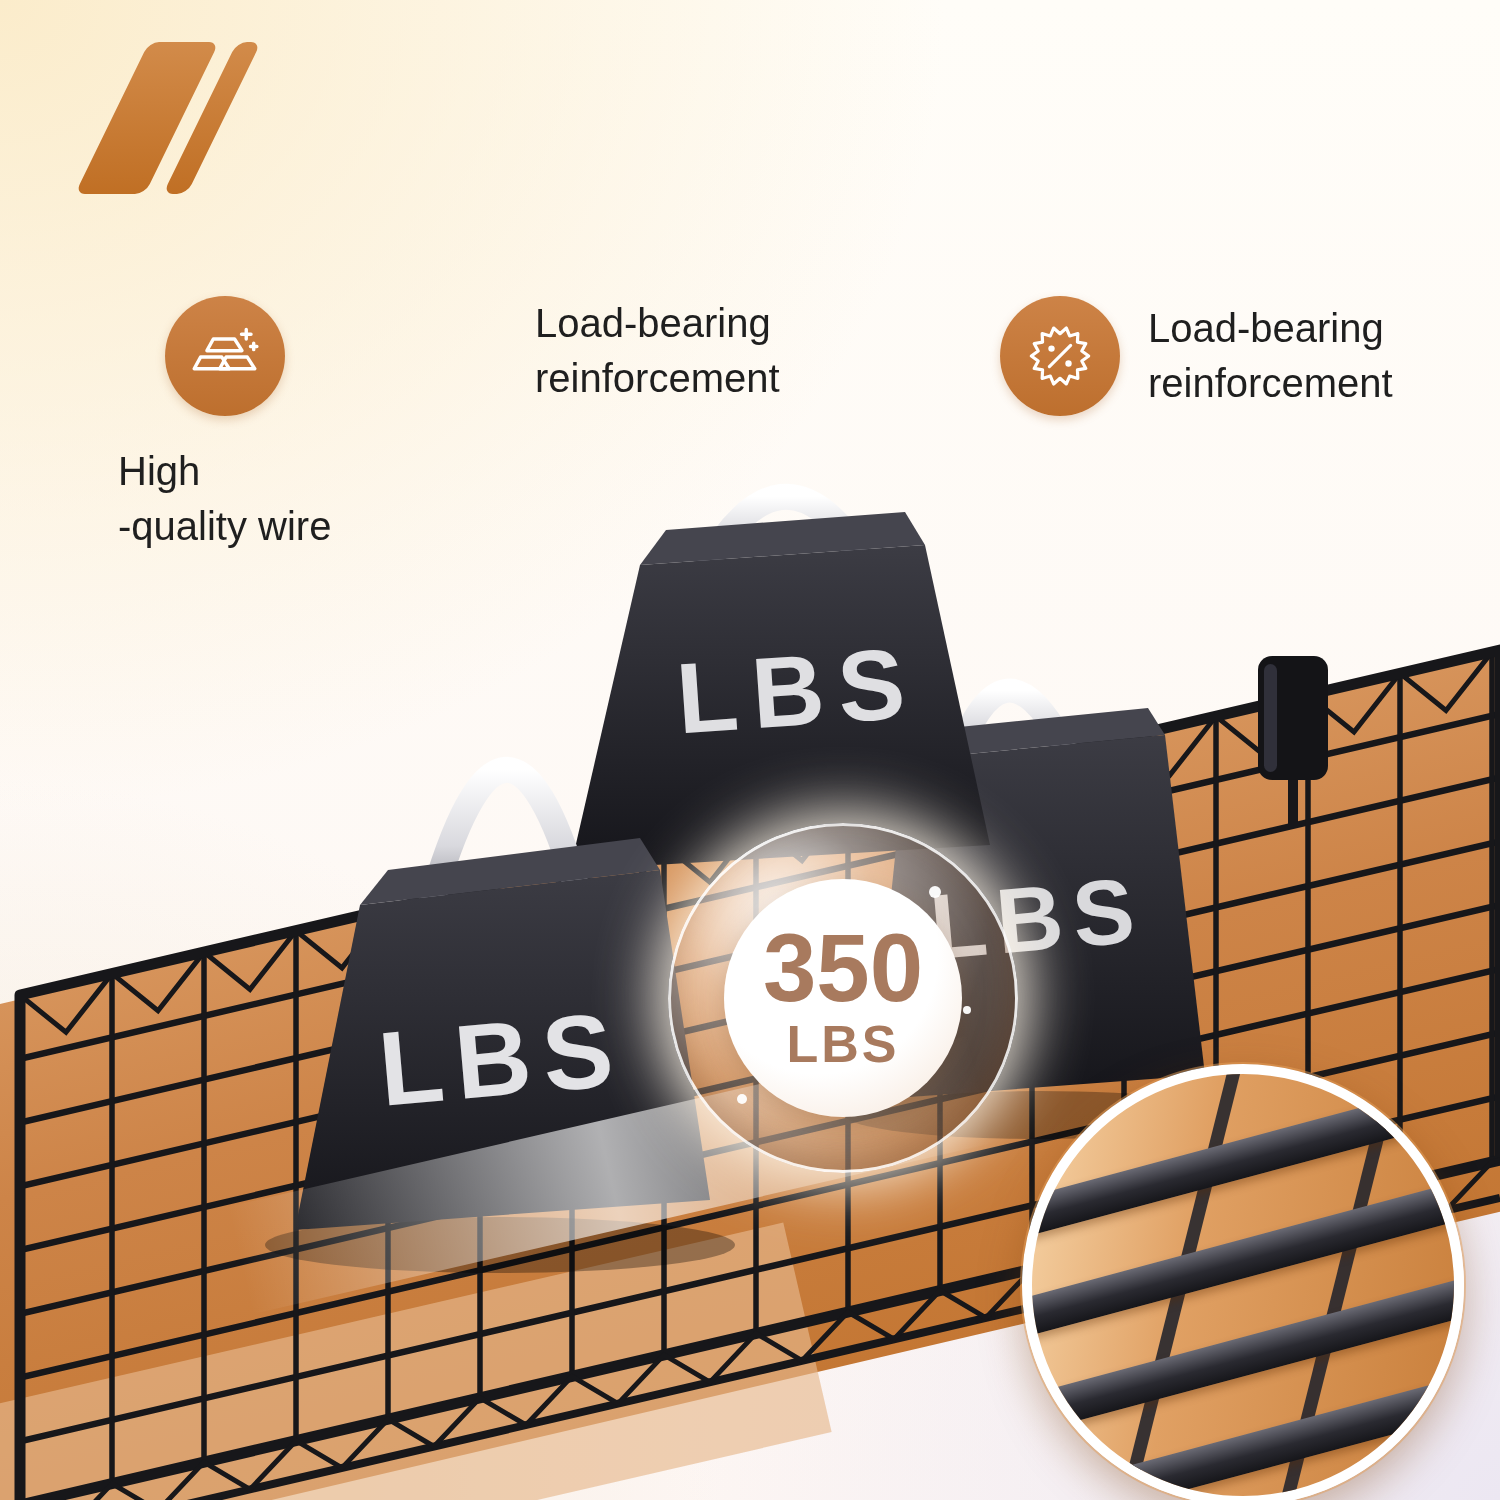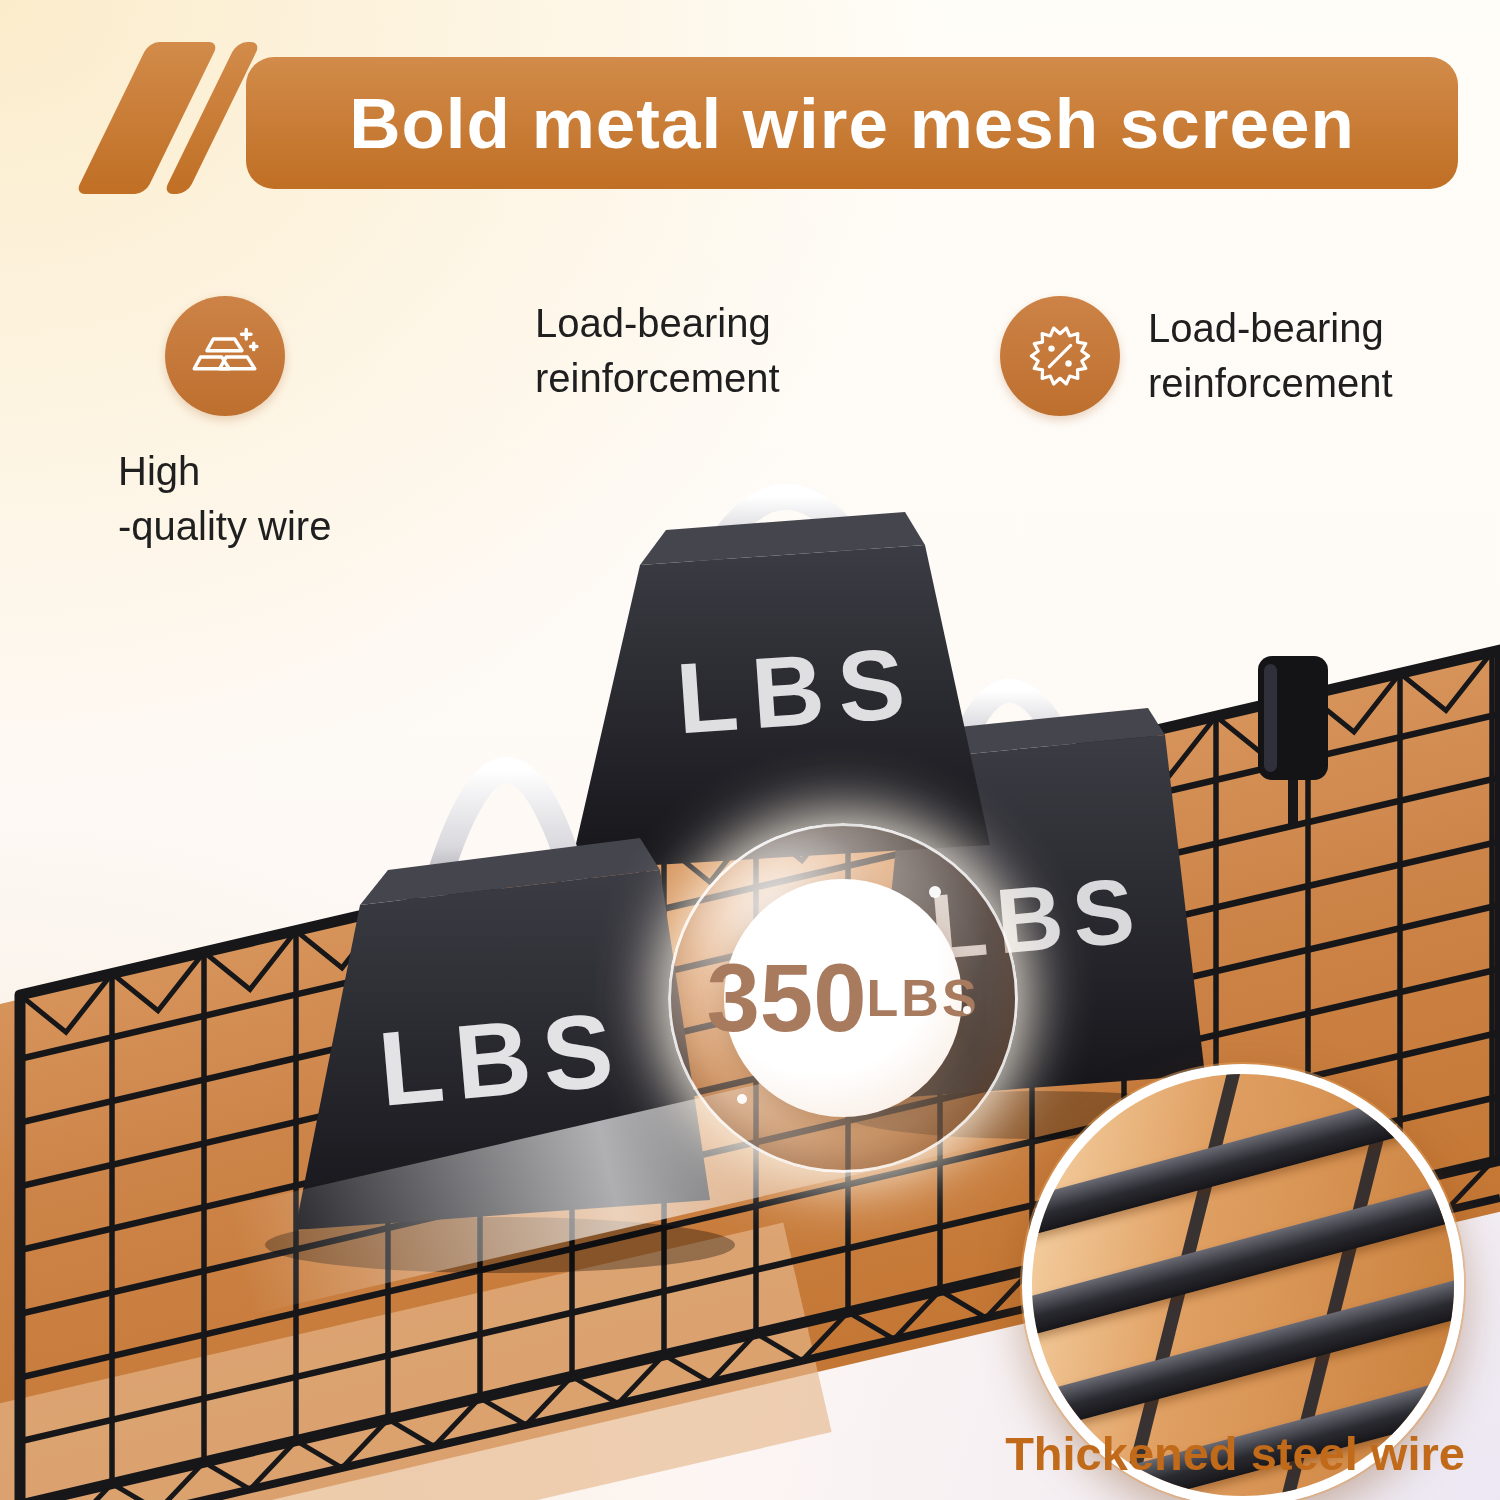--- a/index.html
+++ b/index.html
@@ -55,21 +55,21 @@
     position:absolute;left:668px;top:823px;width:344px;height:344px;border-radius:50%;z-index:4;
     background:radial-gradient(circle at 32% 26%, rgba(255,255,255,.95) 0%, rgba(255,240,228,.55) 28%,
       rgba(214,178,148,.32) 60%, rgba(146,100,66,.48) 100%);
     border:3px solid rgba(255,255,255,.85);
     box-shadow:0 0 60px 12px rgba(255,246,232,.9), inset 0 -14px 30px rgba(110,70,40,.28);
     display:flex;align-items:center;justify-content:center;
   }
   .sphere-inner{
     width:238px;height:238px;border-radius:50%;
     background:radial-gradient(circle at 40% 32%, #ffffff 55%, #f5e3d4 100%);
-    display:flex;flex-direction:row;align-items:center;justify-content:center;
+    display:flex;flex-direction:column;align-items:center;justify-content:center;
     box-shadow:0 8px 24px rgba(120,70,30,.25);
   }
   .callout-value{font-size:96px;font-weight:bold;color:#a87a5e;line-height:.95;}
   .callout-unit{font-size:52px;font-weight:bold;color:#a87a5e;letter-spacing:3px;}
   .sparkle{position:absolute;border-radius:50%;background:#ffffff;opacity:.95;}
   .sp1{width:12px;height:12px;left:258px;top:60px;}
   .sp2{width:8px;height:8px;left:292px;top:180px;}
   .sp3{width:10px;height:10px;left:66px;top:268px;}
   
   .zoom{
@@ -94,23 +94,20 @@
 </head>
 <body>
 
 <div class="canvas">
 
   <div class="stripe stripe-main"></div>
   <div class="stripe stripe-soft"></div>
 
   <div class="slash slash-big"></div>
   <div class="slash slash-small"></div>
-  <div class="banner">
-    <span class="banner-title">Bold metal wire mesh screen</span>
-  </div>
 
   <div class="feature f1">
     <div class="icon-circle">
       <svg width="68" height="68" viewBox="0 0 64 64">
         <g fill="none" stroke="#ffffff" stroke-width="3.2" stroke-linejoin="round" stroke-linecap="round">
           <path d="M21 16 h20 l7 11 H15 Z"></path>
           <path d="M9 33 h20 l7 11 H3 Z"></path>
           <path d="M33 33 h20 l7 11 H27 Z"></path>
           <path d="M52 7 v9 M47.5 11.5 h9"></path>
           <path d="M59 20 v6 M56 23 h6"></path>
@@ -241,15 +238,14 @@
 
   <div class="zoom">
     <div class="zwire zw1"></div>
     <div class="zwire zw2"></div>
     <div class="zbar zb1"></div>
     <div class="zbar zb2"></div>
     <div class="zbar zb3"></div>
     <div class="zbar zb4"></div>
   </div>
 
-  <div class="caption">Thickened steel wire</div>
 
 </div>
 
 </body></html>

